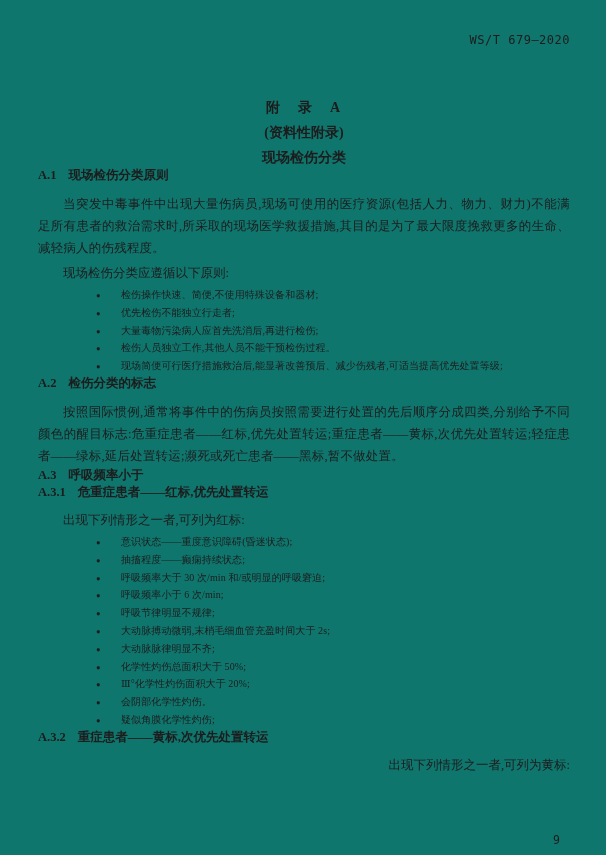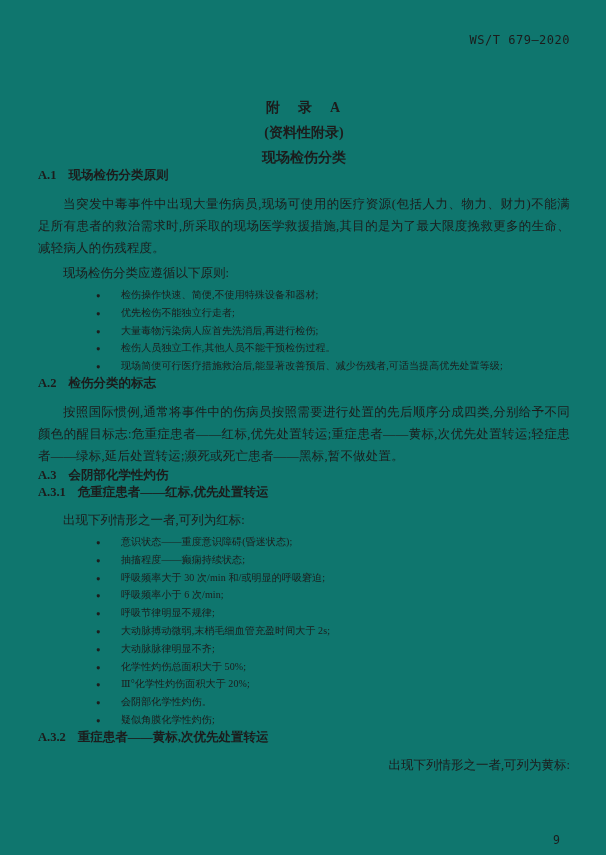--- a/index.html
+++ b/index.html
@@ -122,21 +122,21 @@
       <li>检伤人员独立工作,其他人员不能干预检伤过程。</li>
       <li>现场简便可行医疗措施救治后,能显著改善预后、减少伤残者,可适当提高优先处置等级;</li>
     </ul>
 
   <h2 class="section-heading mt-a2">
     <span class="sec-num">A.2</span><span>检伤分类的标志</span>
   </h2>
   <p class="body-par">按照国际惯例,通常将事件中的伤病员按照需要进行处置的先后顺序分成四类,分别给予不同颜色的醒目标志:危重症患者——红标,优先处置转运;重症患者——黄标,次优先处置转运;轻症患者——绿标,延后处置转运;濒死或死亡患者——黑标,暂不做处置。</p>
 
   <h2 class="section-heading mt-a3">
-    <span class="sec-num">A.3</span><span>会阴部化学性灼伤</span>
+    <span class="sec-num">A.3</span><span>呼吸频率小于</span>
   </h2>
 
   <h2 class="section-heading mt-a31">
     <span class="sec-num">A.3.1</span><span>危重症患者——红标,优先处置转运</span>
   </h2>
   <p class="list-intro" style="margin-top:8px;">出现下列情形之一者,可列为红标:</p>
   <ul class="bullet-list">
       <li>意识状态——重度意识障碍(昏迷状态);</li>
       <li>抽搐程度——癫痫持续状态;</li>
       <li>呼吸频率大于 30 次/min 和/或明显的呼吸窘迫;</li>

